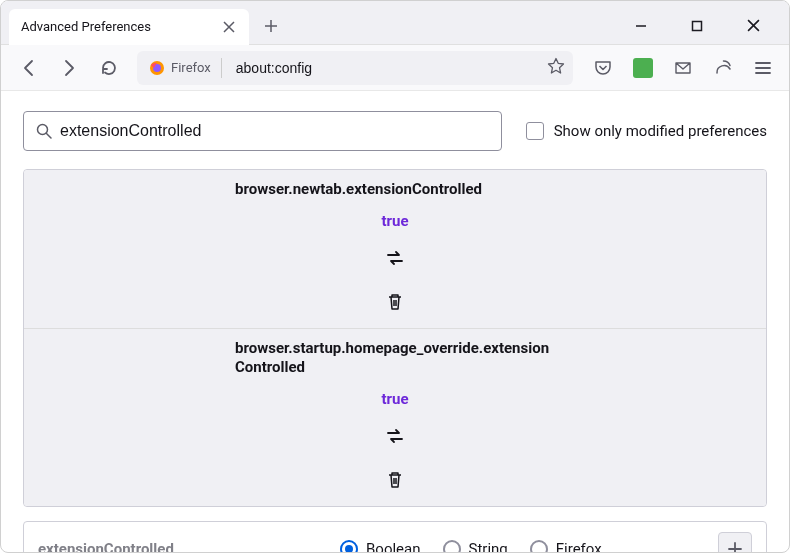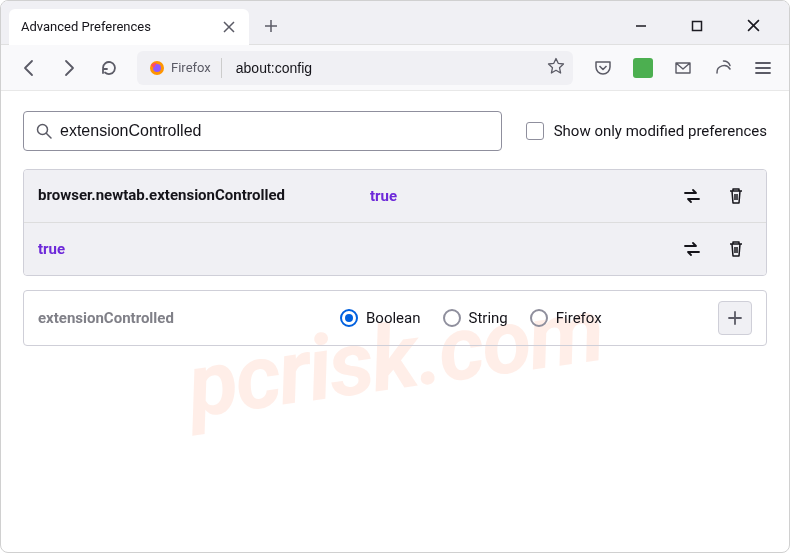--- a/index.html
+++ b/index.html
@@ -29,21 +29,21 @@
     
     .content { flex: 1; padding: 20px 22px; position: relative; overflow: hidden; }
     
     .search-row { display: flex; gap: 24px; align-items: center; margin-bottom: 18px; }
     .config-search { flex: 1; max-width: 480px; height: 40px; border: 1px solid #8f8f9d; border-radius: 4px; display: flex; align-items: center; padding: 0 12px; gap: 8px; background: #fff; }
     .config-search input { flex: 1; border: none; outline: none; font-size: 16px; color: #15141a; }
     .checkbox-row { display: flex; align-items: flex-start; gap: 10px; font-size: 15px; color: #15141a; cursor: pointer; }
     .checkbox-box { width: 18px; height: 18px; border: 1.5px solid #8f8f9d; border-radius: 3px; }
     
     .results { border: 1px solid #cfcfd8; border-radius: 4px; margin-bottom: 14px; }
-    .result-row { display: flex; align-items: center; min-height: 44px; padding: 10px 14px; background: #f0f0f4; gap: 12px; }
+    .result-row { display: flex; align-items: center; min-height: 44px; padding: 10px 23px; background: #f0f0f4; gap: 12px; flex-direction: column; }
     .result-row:first-child { border-bottom: 1px solid #ddd; border-radius: 4px 4px 0 0; }
     .result-row:last-child { border-radius: 0 0 4px 4px; }
     .pref-name { font-size: 15px; font-weight: 700; color: #15141a; width: 320px; word-break: break-word; line-height: 1.3; }
     .pref-value { font-size: 15px; font-weight: 700; color: #6d28d9; flex: 1; }
     .action-btn { width: 32px; height: 32px; display: flex; align-items: center; justify-content: center; cursor: pointer; color: #15141a; border-radius: 4px; }
     
     .new-pref { border: 1px solid #cfcfd8; border-radius: 4px; display: flex; align-items: center; padding: 10px 14px; gap: 12px; min-height: 52px; }
     .new-pref-name { font-size: 15px; font-weight: 700; color: #808088; width: 290px; }
     .radio-group { display: flex; gap: 22px; flex: 1; align-items: center; }
     .radio-opt { display: flex; align-items: center; gap: 8px; font-size: 15px; color: #15141a; cursor: pointer; }
@@ -178,20 +178,21 @@
               <path d="M3 7 H14 L11 4 M17 13 H6 L9 16" stroke="currentColor" stroke-width="1.8" fill="none" stroke-linecap="round" stroke-linejoin="round"></path>
             </svg>
         </div>
         <div class="action-btn">
           <svg width="18" height="18" viewBox="0 0 18 18">
               <path d="M3 4 H15 M6 4 V2 H12 V4 M5 4 L6 16 H12 L13 4 M8 7 V13 M10 7 V13" stroke="currentColor" stroke-width="1.5" fill="none" stroke-linejoin="round"></path>
             </svg>
         </div>
       </div>
       <div class="result-row">
+        <div class="pref-name">browser.startup.homepage_override.extensionControlled</div>
         <div class="pref-value">true</div>
         <div class="action-btn">
           <svg width="20" height="20" viewBox="0 0 20 20">
               <path d="M3 7 H14 L11 4 M17 13 H6 L9 16" stroke="currentColor" stroke-width="1.8" fill="none" stroke-linecap="round" stroke-linejoin="round"></path>
             </svg>
         </div>
         <div class="action-btn">
           <svg width="18" height="18" viewBox="0 0 18 18">
               <path d="M3 4 H15 M6 4 V2 H12 V4 M5 4 L6 16 H12 L13 4 M8 7 V13 M10 7 V13" stroke="currentColor" stroke-width="1.5" fill="none" stroke-linejoin="round"></path>
             </svg>

